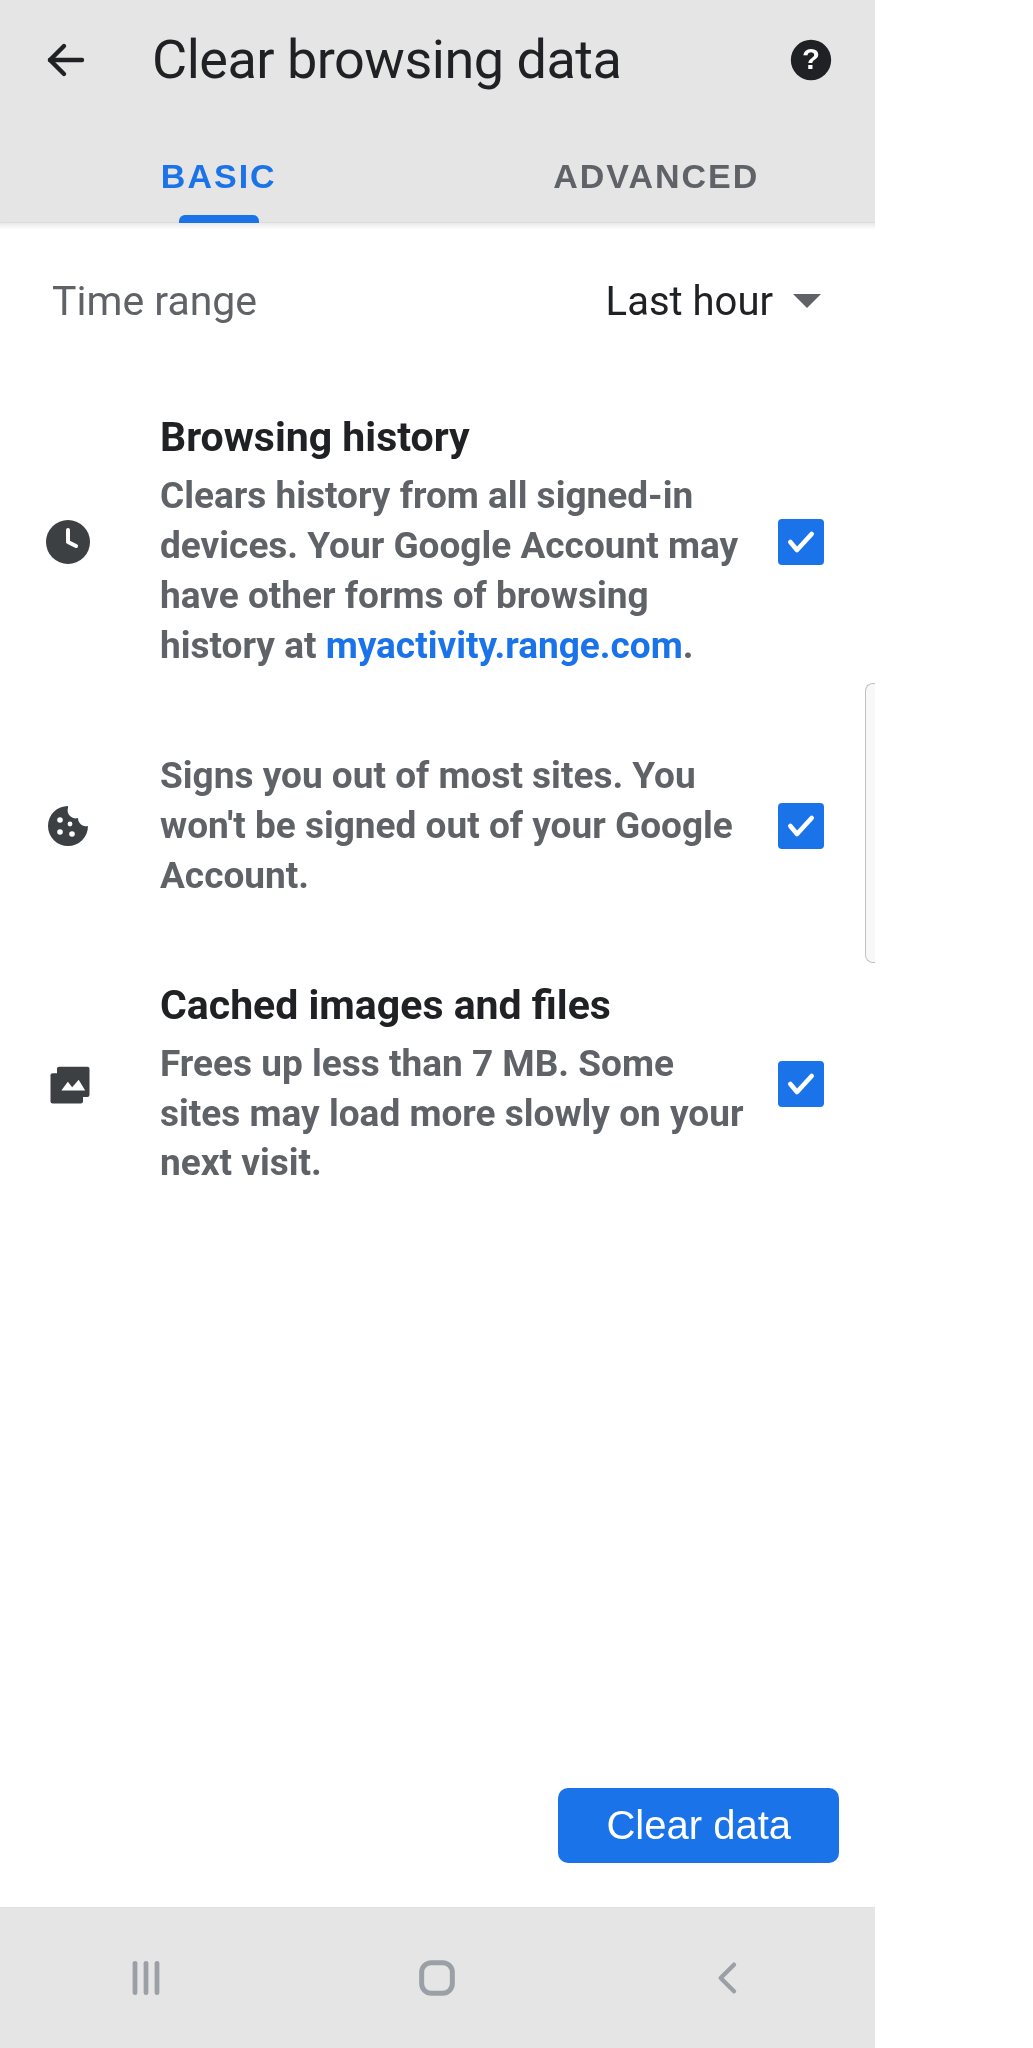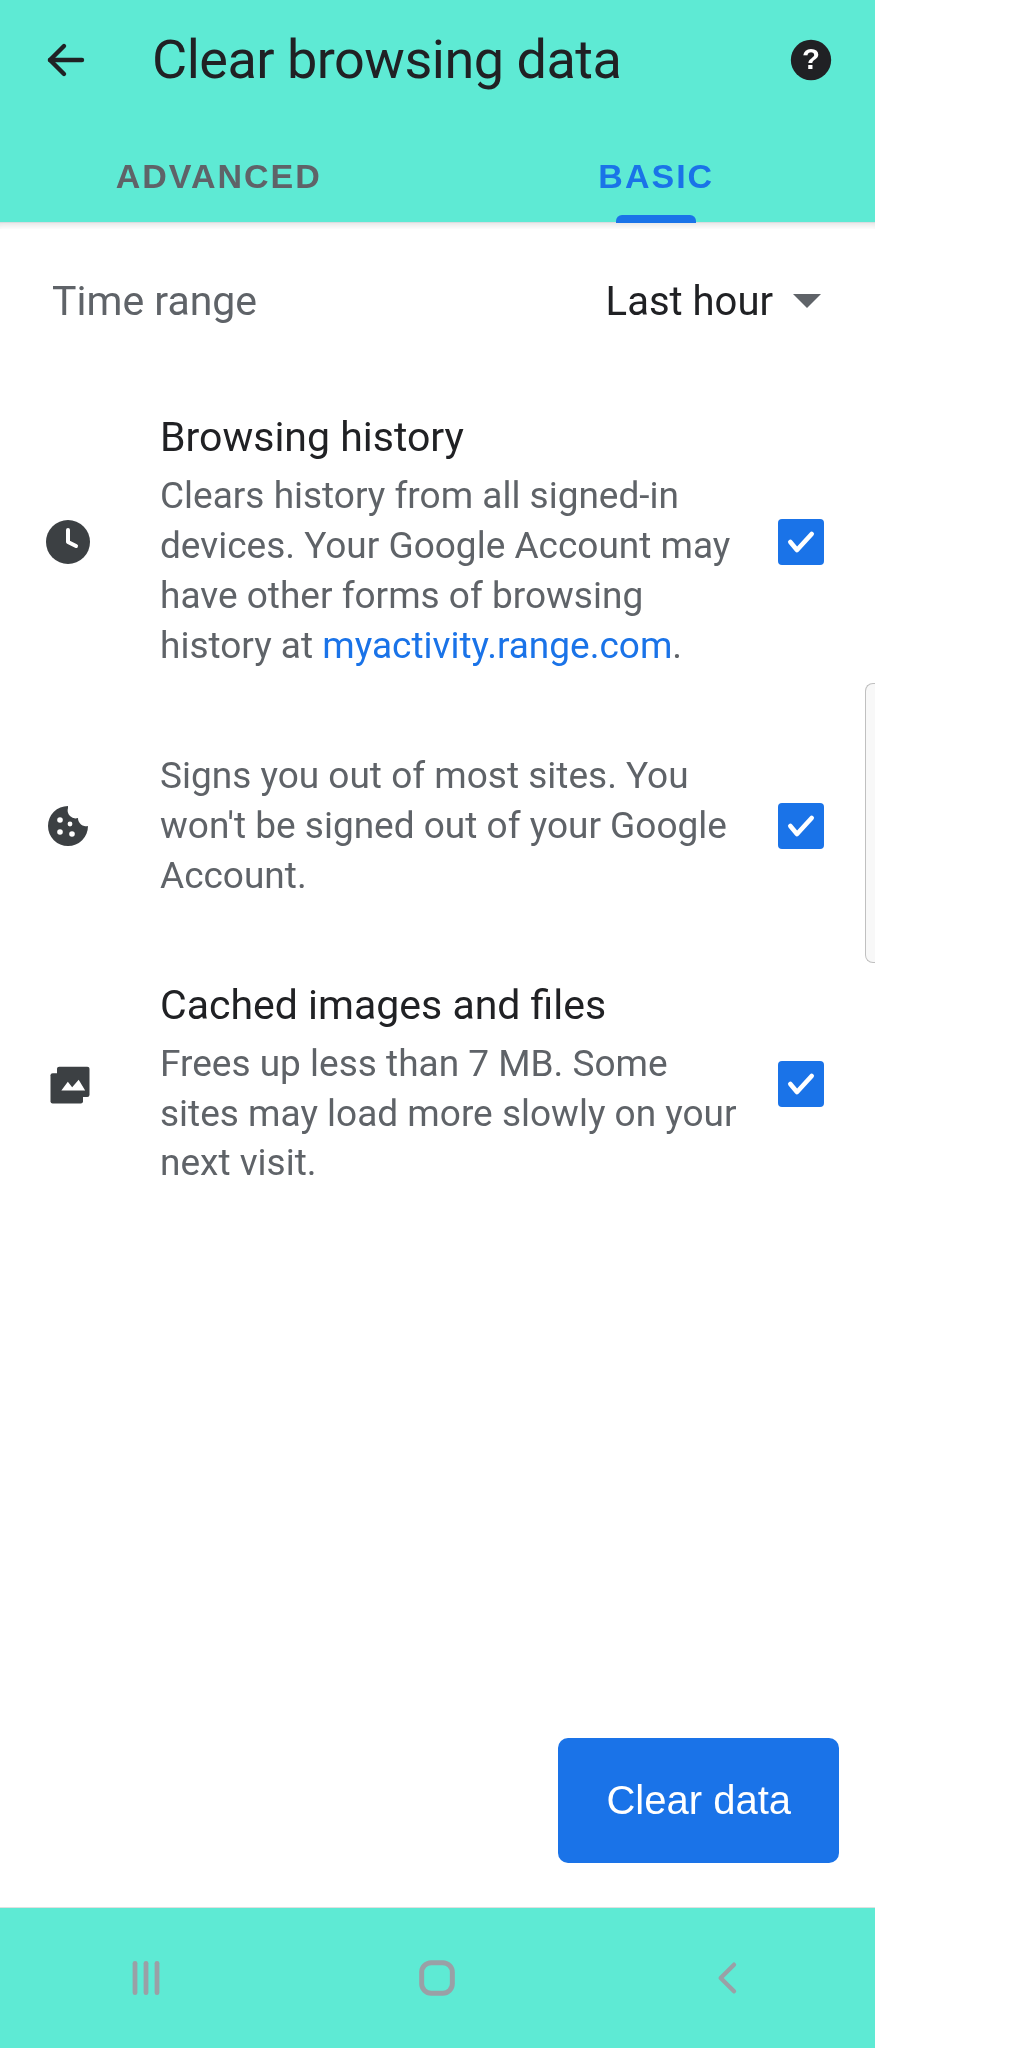--- a/index.html
+++ b/index.html
@@ -1,17 +1,17 @@
 <!DOCTYPE html>
 <html><head>
 <meta charset="utf-8">
 <style>
   * { box-sizing: border-box; margin: 0; padding: 0; }
   html, body { width: 1033px; height: 2048px; font-family: Roboto, "Segoe UI", Arial, sans-serif; background: #fff; color: #202124; }
-  .screen { width: 875px; height: 2048px; display: flex; flex-direction: column; background: #5eead4; }
+  .screen { width: 875px; height: 2048px; display: flex; flex-direction: column; background: #e5e5e5; }
 
   
   .header { display: flex; align-items: center; padding: 28px 40px 40px 40px; }
   .back-btn { width: 52px; height: 52px; display: flex; align-items: center; justify-content: center; background: none; border: none; cursor: pointer; }
   .header-title { font-size: 54px; font-weight: 400; color: #202124; margin-left: 60px; flex: 1; letter-spacing: -0.5px; }
   .help-btn { width: 48px; height: 48px; display: flex; align-items: center; justify-content: center; background: none; border: none; cursor: pointer; }
 
   
   .tabs { display: flex; height: 92px; border-bottom: 1px solid #dadce0; }
   .tab { flex: 1; display: flex; align-items: center; justify-content: center; font-size: 34px; font-weight: 600; letter-spacing: 2px; color: #5f6368; background: none; border: none; cursor: pointer; position: relative; }
@@ -24,33 +24,33 @@
 
   
   .time-row { display: flex; align-items: center; padding: 48px 44px 48px 44px; margin-left: 8px; }
   .time-label { font-size: 41px; color: #5f6368; flex: 1; }
   .time-select { display: flex; align-items: center; font-size: 40px; color: #202124; cursor: pointer; gap: 20px; padding-right: 10px; }
   .dropdown-caret { width: 0; height: 0; border-left: 14px solid transparent; border-right: 14px solid transparent; border-top: 14px solid #5f6368; }
 
   
   .option { display: flex; align-items: center; padding: 40px 44px 40px 44px; gap: 0; }
   .opt-icon { width: 116px; display: flex; align-items: center; justify-content: flex-start; flex-shrink: 0; }
-  .opt-body { flex: 1; padding-right: 20px; }
+  .opt-body { flex: 1; padding-right: 20px; font-weight: bold; }
   .opt-title { font-size: 41px; color: #202124; margin-bottom: 10px; }
   .opt-desc { font-size: 37px; color: #5f6368; line-height: 1.35; }
   .opt-desc a { color: #1a73e8; text-decoration: none; }
   .opt-check { width: 60px; display: flex; align-items: center; justify-content: center; flex-shrink: 0; }
   .checkbox { width: 46px; height: 46px; border-radius: 4px; background: #1a73e8; display: flex; align-items: center; justify-content: center; cursor: pointer; }
 
   
   .scroll-hint { position: absolute; right: 0; top: 460px; width: 10px; height: 280px; border: 1px solid #c0c0c0; border-right: none; border-radius: 8px 0 0 8px; background: #f8f8f8; }
 
   
   .footer { padding: 0 36px 44px 36px; display: flex; justify-content: flex-end; border-bottom: 1px solid #e0e0e0; }
-  .clear-btn { background: #1a73e8; color: #fff; font-size: 40px; border: none; border-radius: 10px; padding: 40px 48px; cursor: pointer; }
+  .clear-btn { background: #1a73e8; color: #fff; font-size: 40px; border: none; border-radius: 10px; padding: 15px 48px; cursor: pointer; }
 
   
   .navbar { height: 140px; display: flex; align-items: center; justify-content: space-around; }
   .nav-btn { width: 200px; height: 80px; display: flex; align-items: center; justify-content: center; background: none; border: none; cursor: pointer; }
 </style>
 </head>
 <body>
 
 <div class="screen">
 
@@ -64,22 +64,22 @@
     <div class="header-title">Clear browsing data</div>
     <button class="help-btn">
       <svg width="44" height="44" viewBox="0 0 24 24">
           <circle cx="12" cy="12" r="11" fill="#202124"></circle>
           <text x="12" y="17" text-anchor="middle" font-size="16" font-weight="700" fill="#fff" font-family="Arial">?</text>
         </svg>
     </button>
   </div>
 
   <div class="tabs">
+    <button class="tab active">BASIC</button>
     <button class="tab">ADVANCED</button>
-    <button class="tab active">BASIC</button>
   </div>
 
   <div class="content">
     <div class="shadow-top"></div>
 
     <div class="time-row">
       <div class="time-label">Time range</div>
       <div class="time-select">
         <span>Last hour</span>
         <span class="dropdown-caret"></span>

